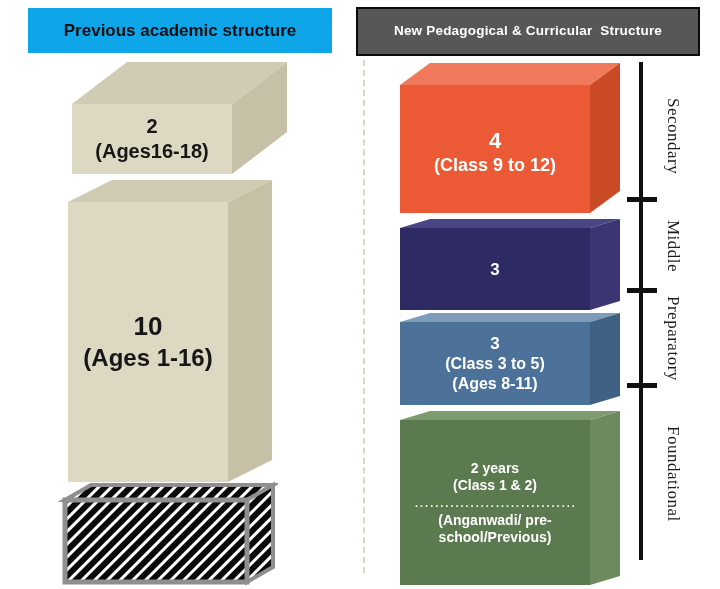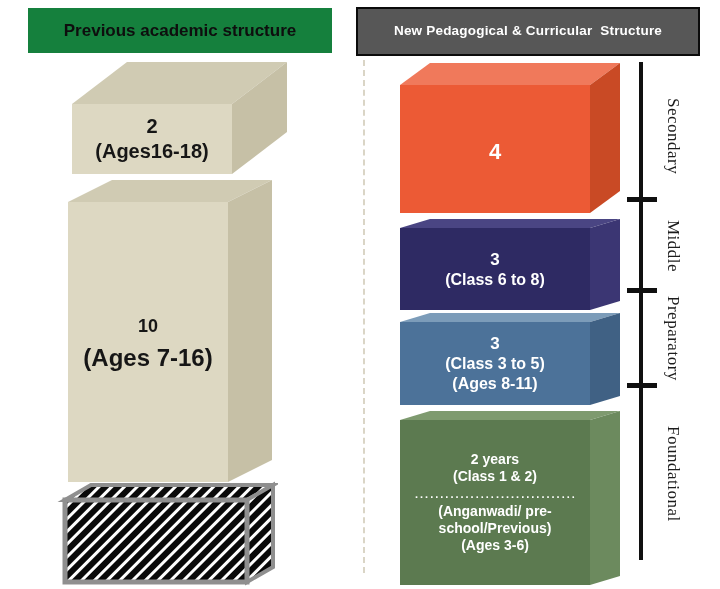--- a/index.html
+++ b/index.html
@@ -7,21 +7,21 @@
   body {
     position: relative;
     background: #ffffff;
     font-family: "Liberation Sans", sans-serif;
     overflow: hidden;
   }
 
   
   .hdr-left {
     position: absolute; left: 28px; top: 8px; width: 304px; height: 45px;
-    background: #15803d; color: #0e0e0e;
+    background: #0ea5e9; color: #0e0e0e;
     font-size: 17px; font-weight: bold; text-align: center; line-height: 45px;
   }
   .hdr-right {
     position: absolute; left: 356px; top: 7px; width: 344px; height: 49px;
     background: #575757; border: 2px solid #0b0b0b; color: #ffffff;
     font-size: 13.5px; font-weight: bold; text-align: center; line-height: 44px;
     letter-spacing: .2px;
   }
 
   
@@ -47,21 +47,21 @@
     position: absolute; top: calc(-1 * var(--dy)); right: calc(-1 * var(--dx));
     width: var(--dx); height: calc(100% + var(--dy));
     background: var(--side);
     clip-path: polygon(0 var(--dy), 100% 0, 100% calc(100% - var(--dy)), 0 100%);
   }
 
   
   .beige .face-front { color: #161616; font-weight: bold; }
   .beige-small .face-front { font-size: 20px; line-height: 25px; }
   .beige-big   .face-front { font-size: 24px; line-height: 31px; }
-  .beige-big   .num { font-size: 18px; }
+  .beige-big   .num { font-size: 26px; }
 
   
   .stage .face-front { color: #ffffff; font-weight: bold; }
   .stage-secondary .face-front { font-size: 18px; line-height: 23px; padding-top: 6px; }
   .stage-secondary .num { font-size: 22px; line-height: 26px; }
   .stage-middle .face-front, .stage-preparatory .face-front { font-size: 16px; line-height: 20px; }
   .stage-middle .num, .stage-preparatory .num { font-size: 17px; line-height: 21px; }
   .stage-foundational .face-front { font-size: 14px; line-height: 17px; }
   .stage-foundational .group { width: 158px; margin: 0 auto; }
   .stage-foundational .dots {
@@ -101,50 +101,50 @@
     <div class="num">2</div>
     <div>(Ages16-18)</div>
   </div>
 </div>
 
 <div class="box3d beige beige-big" style="left:68px; top:202px; width:160px; height:280px; --dx:44px; --dy:22px; --front:#DDD8C2; --top:#D0CBB3; --side:#C6C0A6;">
   <div class="face-top"></div>
   <div class="face-side"></div>
   <div class="face-front">
     <div class="num">10</div>
-    <div>(Ages 7-16)</div>
+    <div>(Ages 1-16)</div>
   </div>
 </div>
 
 <svg class="hatched" width="232" height="116" viewBox="0 0 232 116" xmlns="http://www.w3.org/2000/svg">
   <defs>
     <pattern id="hatch" width="9" height="9" patternUnits="userSpaceOnUse" patternTransform="rotate(-45)">
       <rect width="9" height="9" fill="#0a0a0a"></rect>
       <rect width="9" height="3" fill="#ffffff"></rect>
     </pattern>
   </defs>
   <polygon points="19,26 45,11 227,11 201,26" fill="url(#hatch)" stroke="#8f8f8f" stroke-width="4"></polygon>
   <polygon points="201,26 227,11 227,93 201,108" fill="url(#hatch)" stroke="#8f8f8f" stroke-width="4"></polygon>
   <polygon points="19,26 201,26 201,108 19,108" fill="url(#hatch)" stroke="#8f8f8f" stroke-width="5"></polygon>
 </svg>
 
 <div class="box3d stage stage-secondary" style="left:400px; top:85px; width:190px; height:128px; --dx:30px; --dy:22px; --front:#EC5A35; --top:#F0795B; --side:#C94A25;">
   <div class="face-top"></div>
   <div class="face-side"></div>
   <div class="face-front">
     <div class="num">4</div>
+    <div>(Class 9 to 12)</div>
   </div>
 </div>
 
 <div class="box3d stage stage-middle" style="left:400px; top:228px; width:190px; height:82px; --dx:30px; --dy:9px; --front:#2E2A63; --top:#4A4583; --side:#3B3673;">
   <div class="face-top"></div>
   <div class="face-side"></div>
   <div class="face-front">
     <div class="num">3</div>
-    <div>(Class 6 to 8)</div>
   </div>
 </div>
 
 <div class="box3d stage stage-preparatory" style="left:400px; top:322px; width:190px; height:83px; --dx:30px; --dy:9px; --front:#4C7299; --top:#7C9CB9; --side:#406184;">
   <div class="face-top"></div>
   <div class="face-side"></div>
   <div class="face-front">
     <div class="num">3</div>
     <div>(Class 3 to 5)</div>
     <div>(Ages 8-11)</div>
@@ -155,21 +155,20 @@
   <div class="face-top"></div>
   <div class="face-side"></div>
   <div class="face-front">
     <div class="group">
       <div>2 years</div>
       <div>(Class 1 &amp; 2)</div>
     </div>
     <div class="dots">......................................</div>
     <div class="group">
       <div>(Anganwadi/ pre-school/Previous)</div>
-      <div>(Ages 3-6)</div>
     </div>
   </div>
 </div>
 
 <div class="axis-line"></div>
 <div class="axis-tick tick-1"></div>
 <div class="axis-tick tick-2"></div>
 <div class="axis-tick tick-3"></div>
 
 <div class="axis-label lbl-secondary">Secondary</div>

